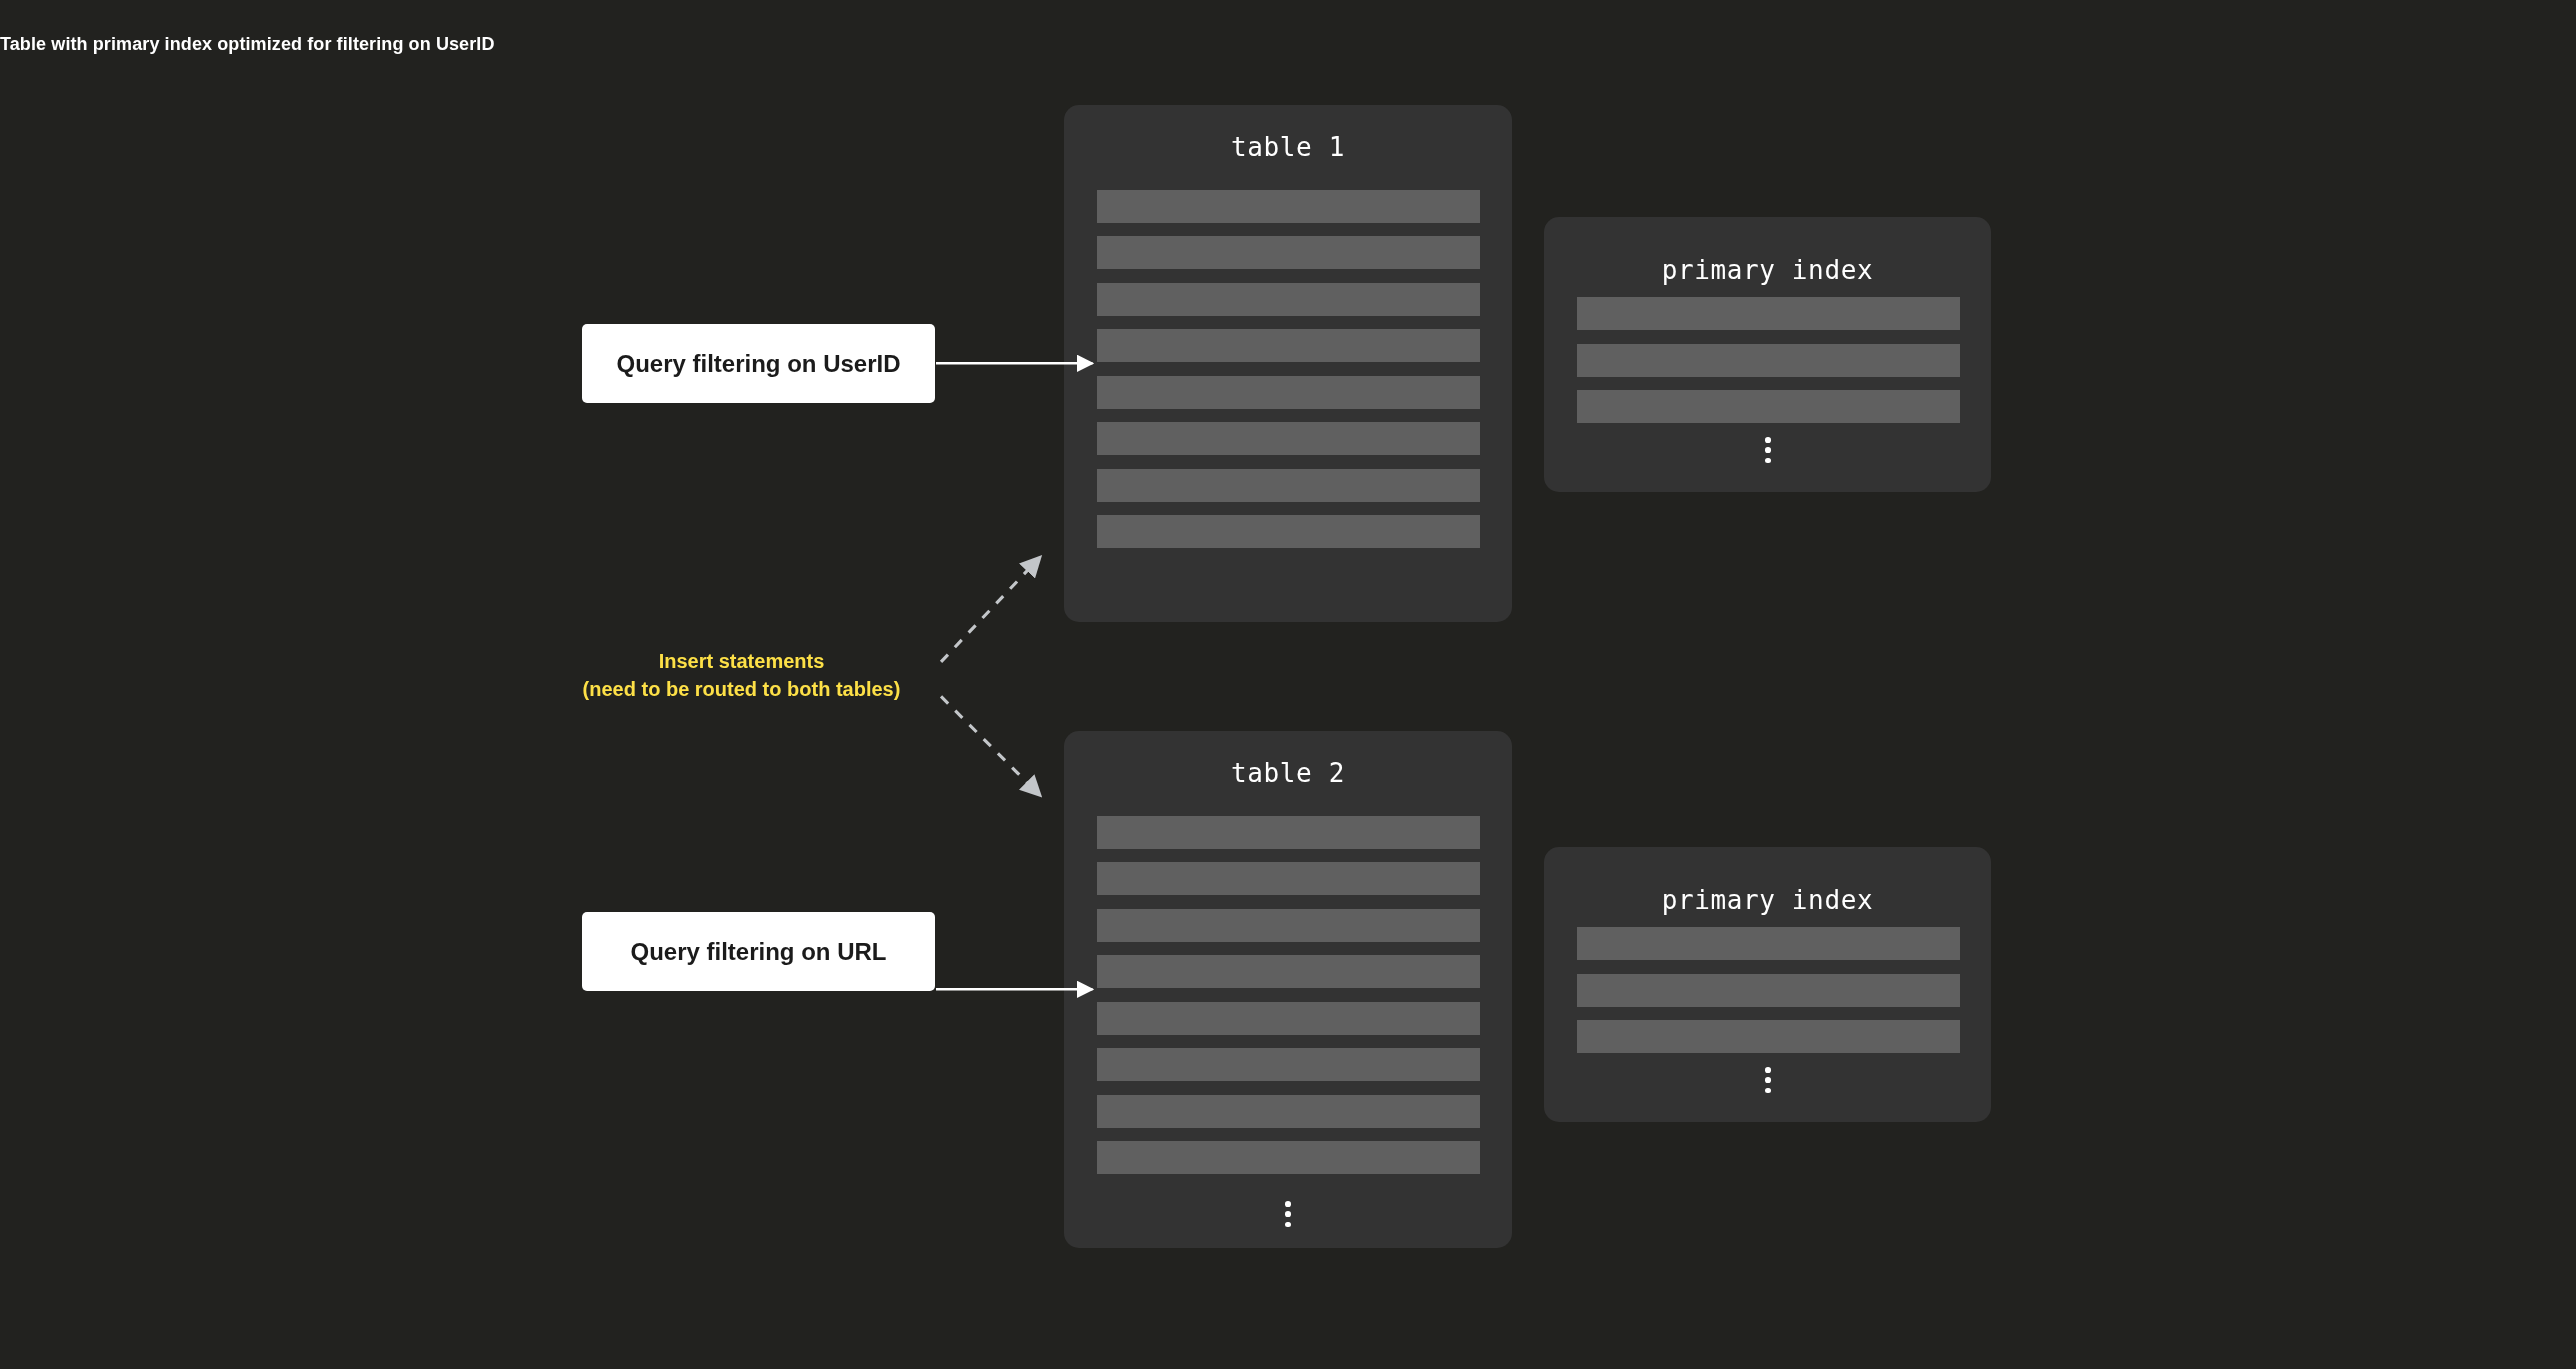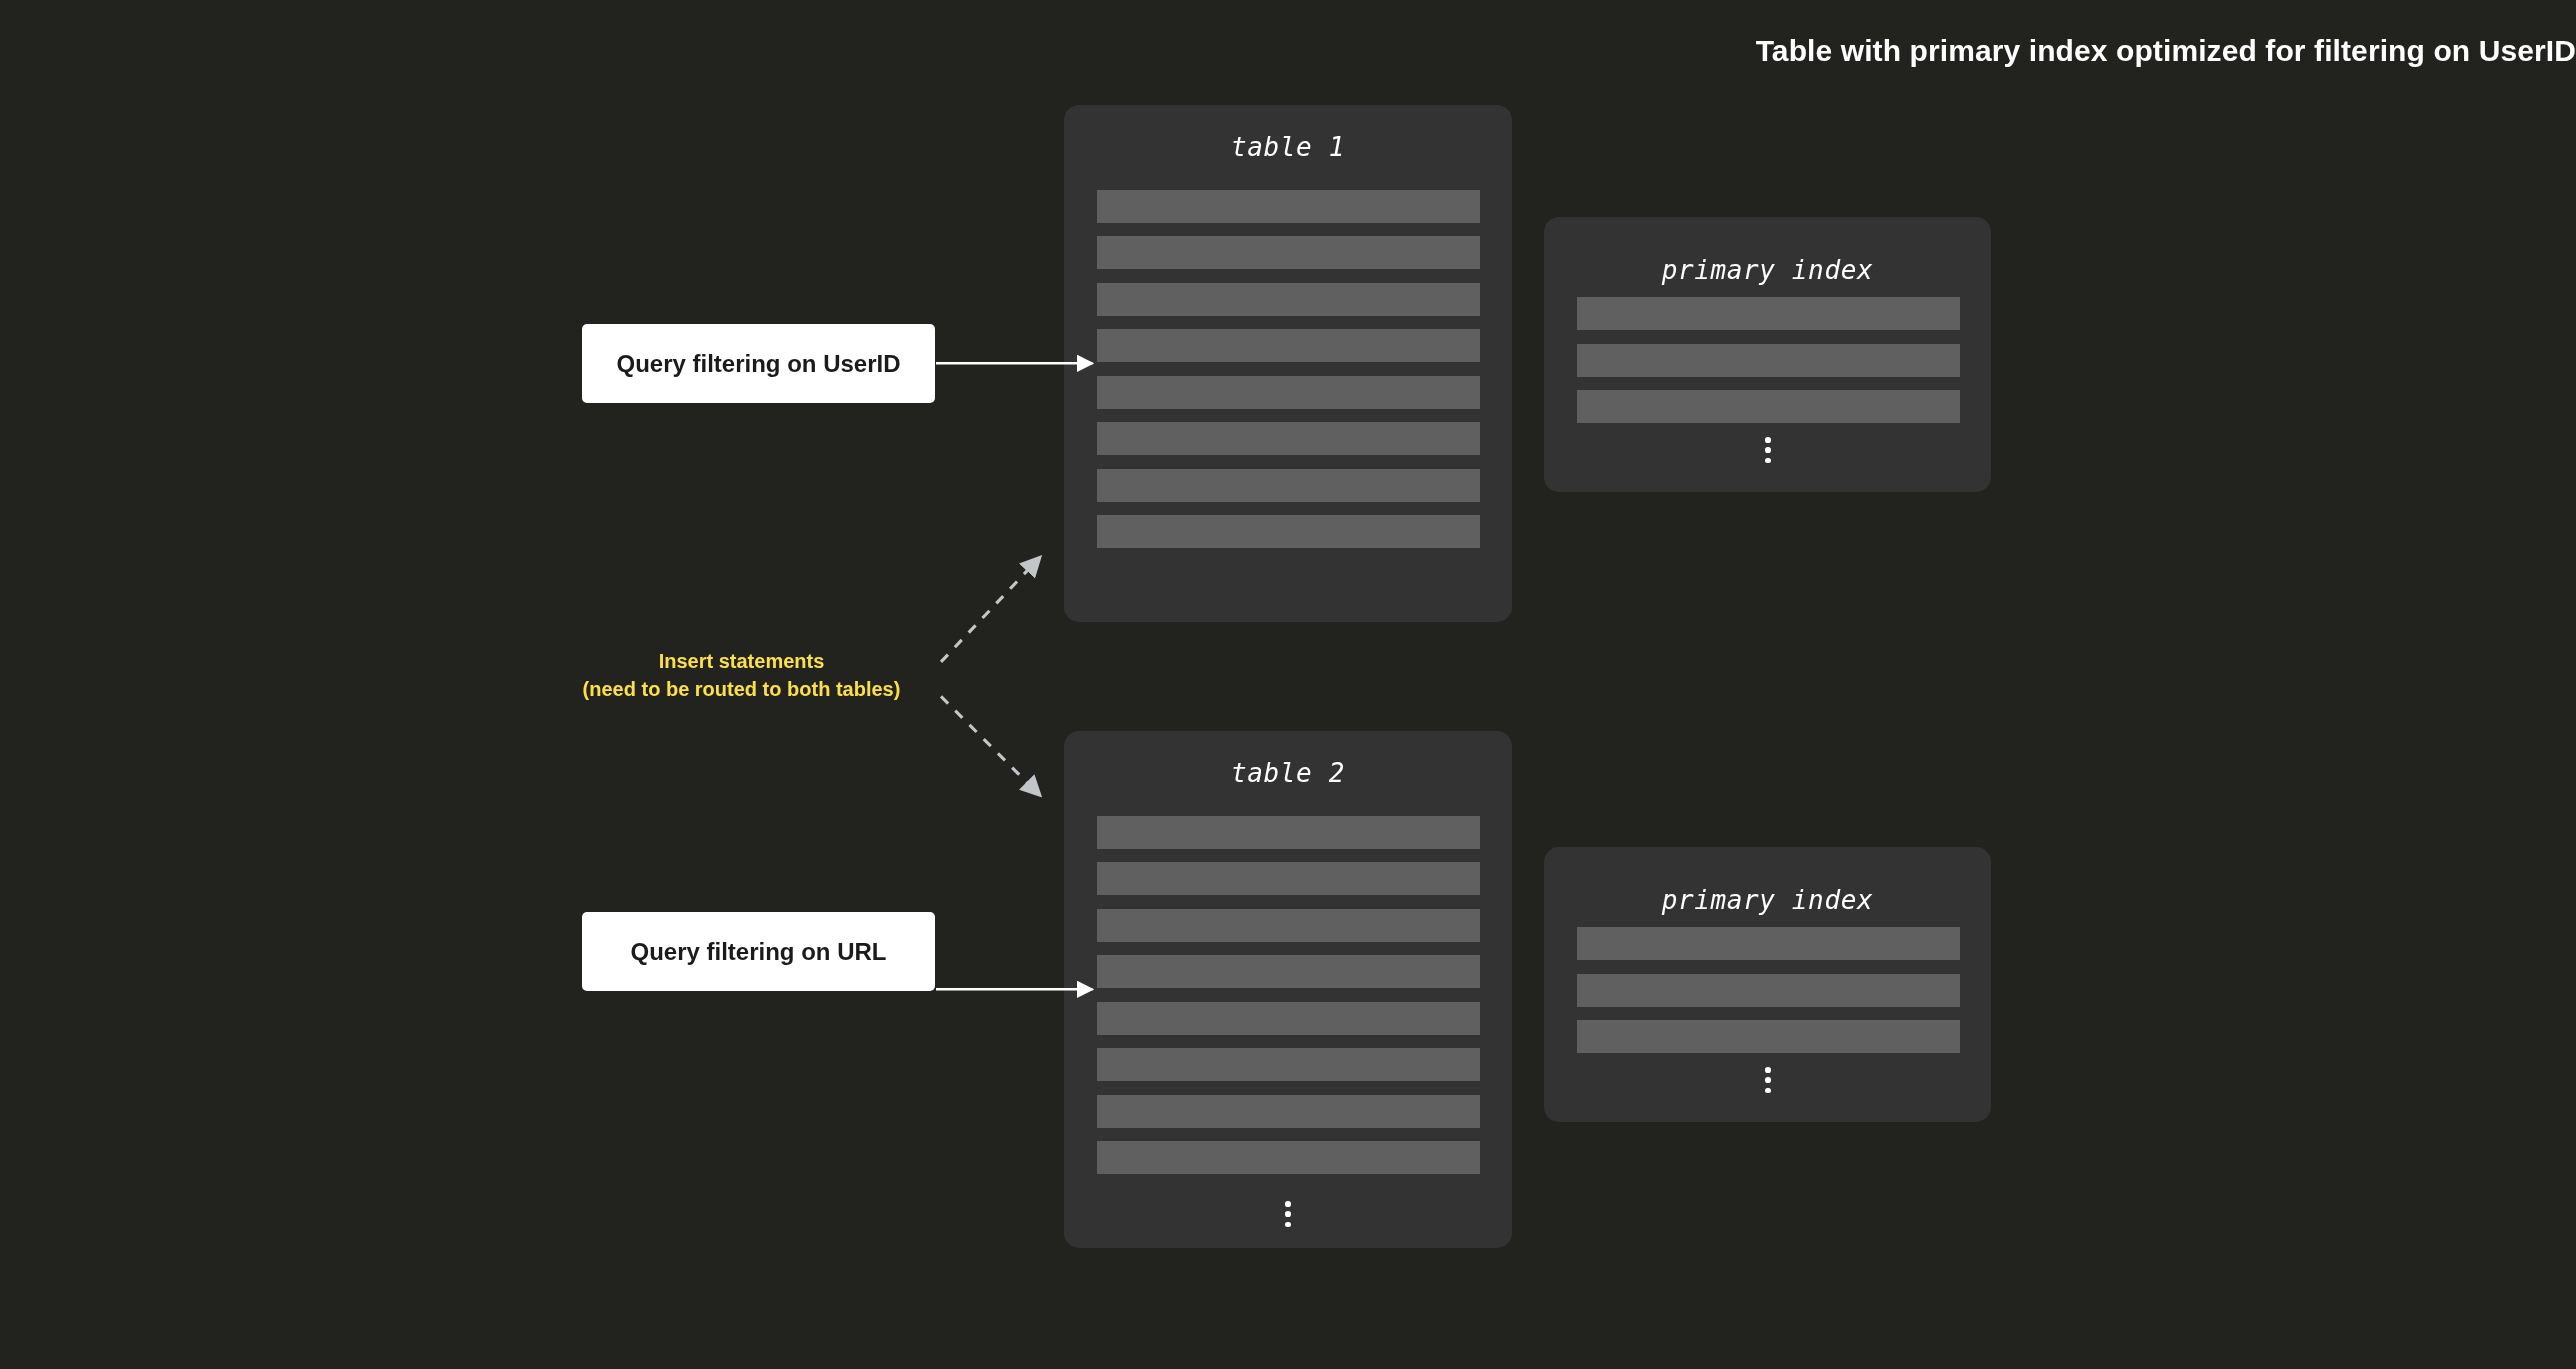--- a/index.html
+++ b/index.html
@@ -14,23 +14,23 @@
     background: #22221f;
     overflow: hidden;
     font-family: "Liberation Sans", sans-serif;
   }
 
   
   .caption {
     position: absolute;
     width: 100%;
     left: 0;
-    text-align: right;
+    text-align: left;
     color: #ffffff;
-    font-size: 30px;
+    font-size: 18px;
     font-weight: bold;
     letter-spacing: 0.1px;
     white-space: nowrap;
   }
   #caption-top { top: 34px; }
 
   
   .card {
     position: absolute;
     background: #333333;
@@ -39,21 +39,20 @@
   .card-title {
     position: absolute;
     left: 0;
     width: 100%;
     text-align: center;
     color: #ffffff;
     font-family: "DejaVu Sans Mono", "Liberation Mono", monospace;
     font-size: 26px;
     letter-spacing: 0.6px;
     white-space: nowrap;
-    font-style: italic;
   }
 
   .bar {
     position: absolute;
     background: #606060;
   }
 
   
   .vdots {
     position: absolute;

